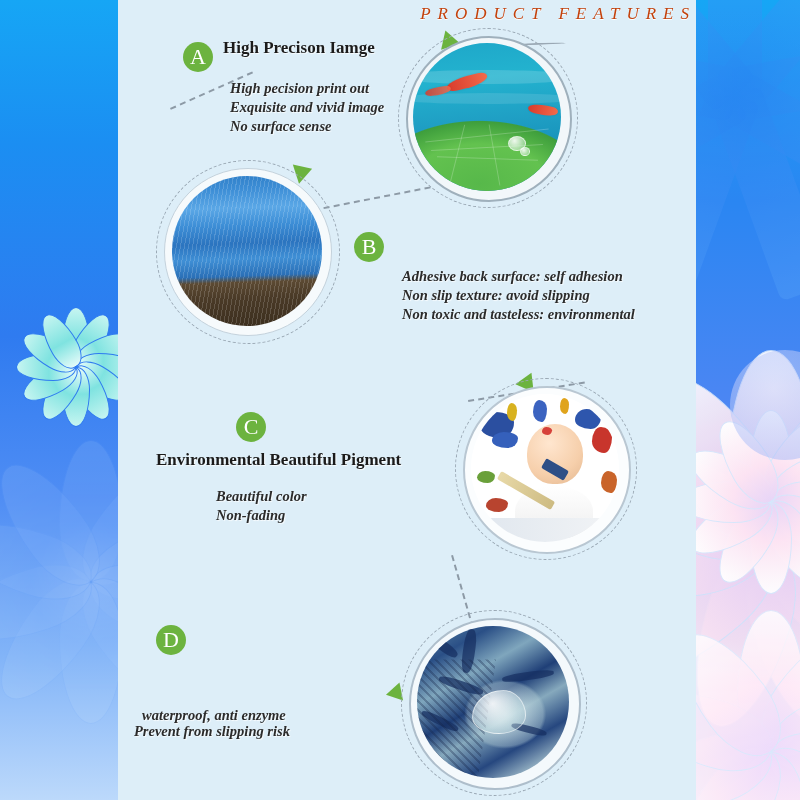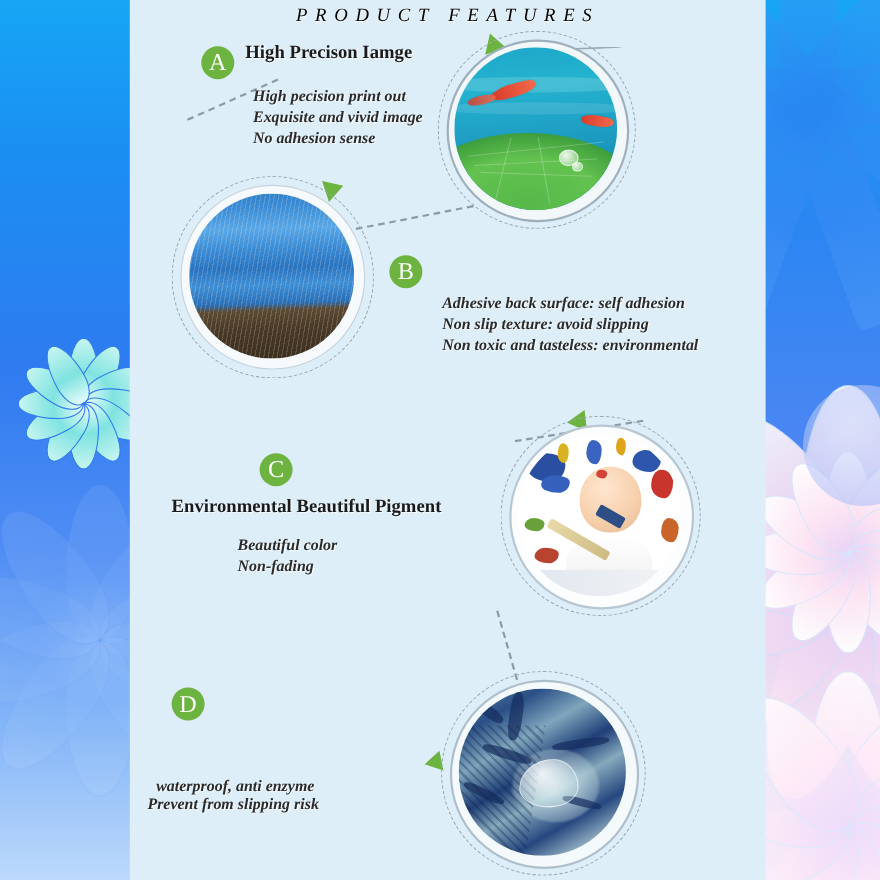--- a/index.html
+++ b/index.html
@@ -51,23 +51,23 @@
   .fl-f .pet{width:66px;height:140px;left:117px;top:6px;
       background:linear-gradient(180deg,#ffffff 0%,#ffeaf7 55%,#f2dcfb 100%);
       border:1px solid #dcebfd;}
 
   .blob{position:absolute;border-radius:50%;}
 
   
   .panel{position:absolute;left:118px;top:0;width:578px;height:800px;
     background:#ddeef8;}
 
-  .title{position:absolute;top:4px;left:0;width:578px;text-align:center;
+  .title{position:absolute;top:4px;left:0;width:578px;text-align:right;
     font-family:"Liberation Serif", serif;font-style:italic;
-    font-size:17px;letter-spacing:7px;color:#000000;
+    font-size:17px;letter-spacing:7px;color:#c2410c;
     text-shadow:0 1px 0 #ffffff;}
 
   
   .circ{position:absolute;border-radius:50%;overflow:hidden;}
   .ring{position:absolute;border-radius:50%;}
   .dashring{position:absolute;border-radius:50%;border:1px dashed #9aa8b4;}
 
   .ph{position:absolute;inset:0;}
 
   
@@ -251,21 +251,21 @@
         <div class="leafline" style="left:55%;top:55%;width:1px;height:42%;transform:rotate(-10deg);"></div>
         <div class="drop" style="left:64%;top:63%;width:16px;height:13px;"></div>
         <div class="drop" style="left:72%;top:70%;width:8px;height:7px;"></div>
       </div>
     </div>
 
     <div class="badge" style="left:65px;top:42px;">A</div>
     <div class="head" style="left:105px;top:38px;">High Precison Iamge</div>
     <div class="body" style="left:112px;top:79px;">High pecision print out</div>
     <div class="body" style="left:112px;top:98px;">Exquisite and vivid image</div>
-    <div class="body" style="left:112px;top:117px;">No adhesion sense</div>
+    <div class="body" style="left:112px;top:117px;">No surface sense</div>
 
     <div class="dashring" style="left:38px;top:160px;width:182px;height:182px;"></div>
     <div class="ring" style="left:46px;top:168px;width:166px;height:166px;background:#f6fafc;border:1px solid #c4d2dc;"></div>
     <div class="circ" style="left:54px;top:176px;width:150px;height:150px;">
       <div class="ph phB">
           <div class="stripes"></div>
         </div>
     </div>
 
     <div class="badge" style="left:236px;top:232px;">B</div>

